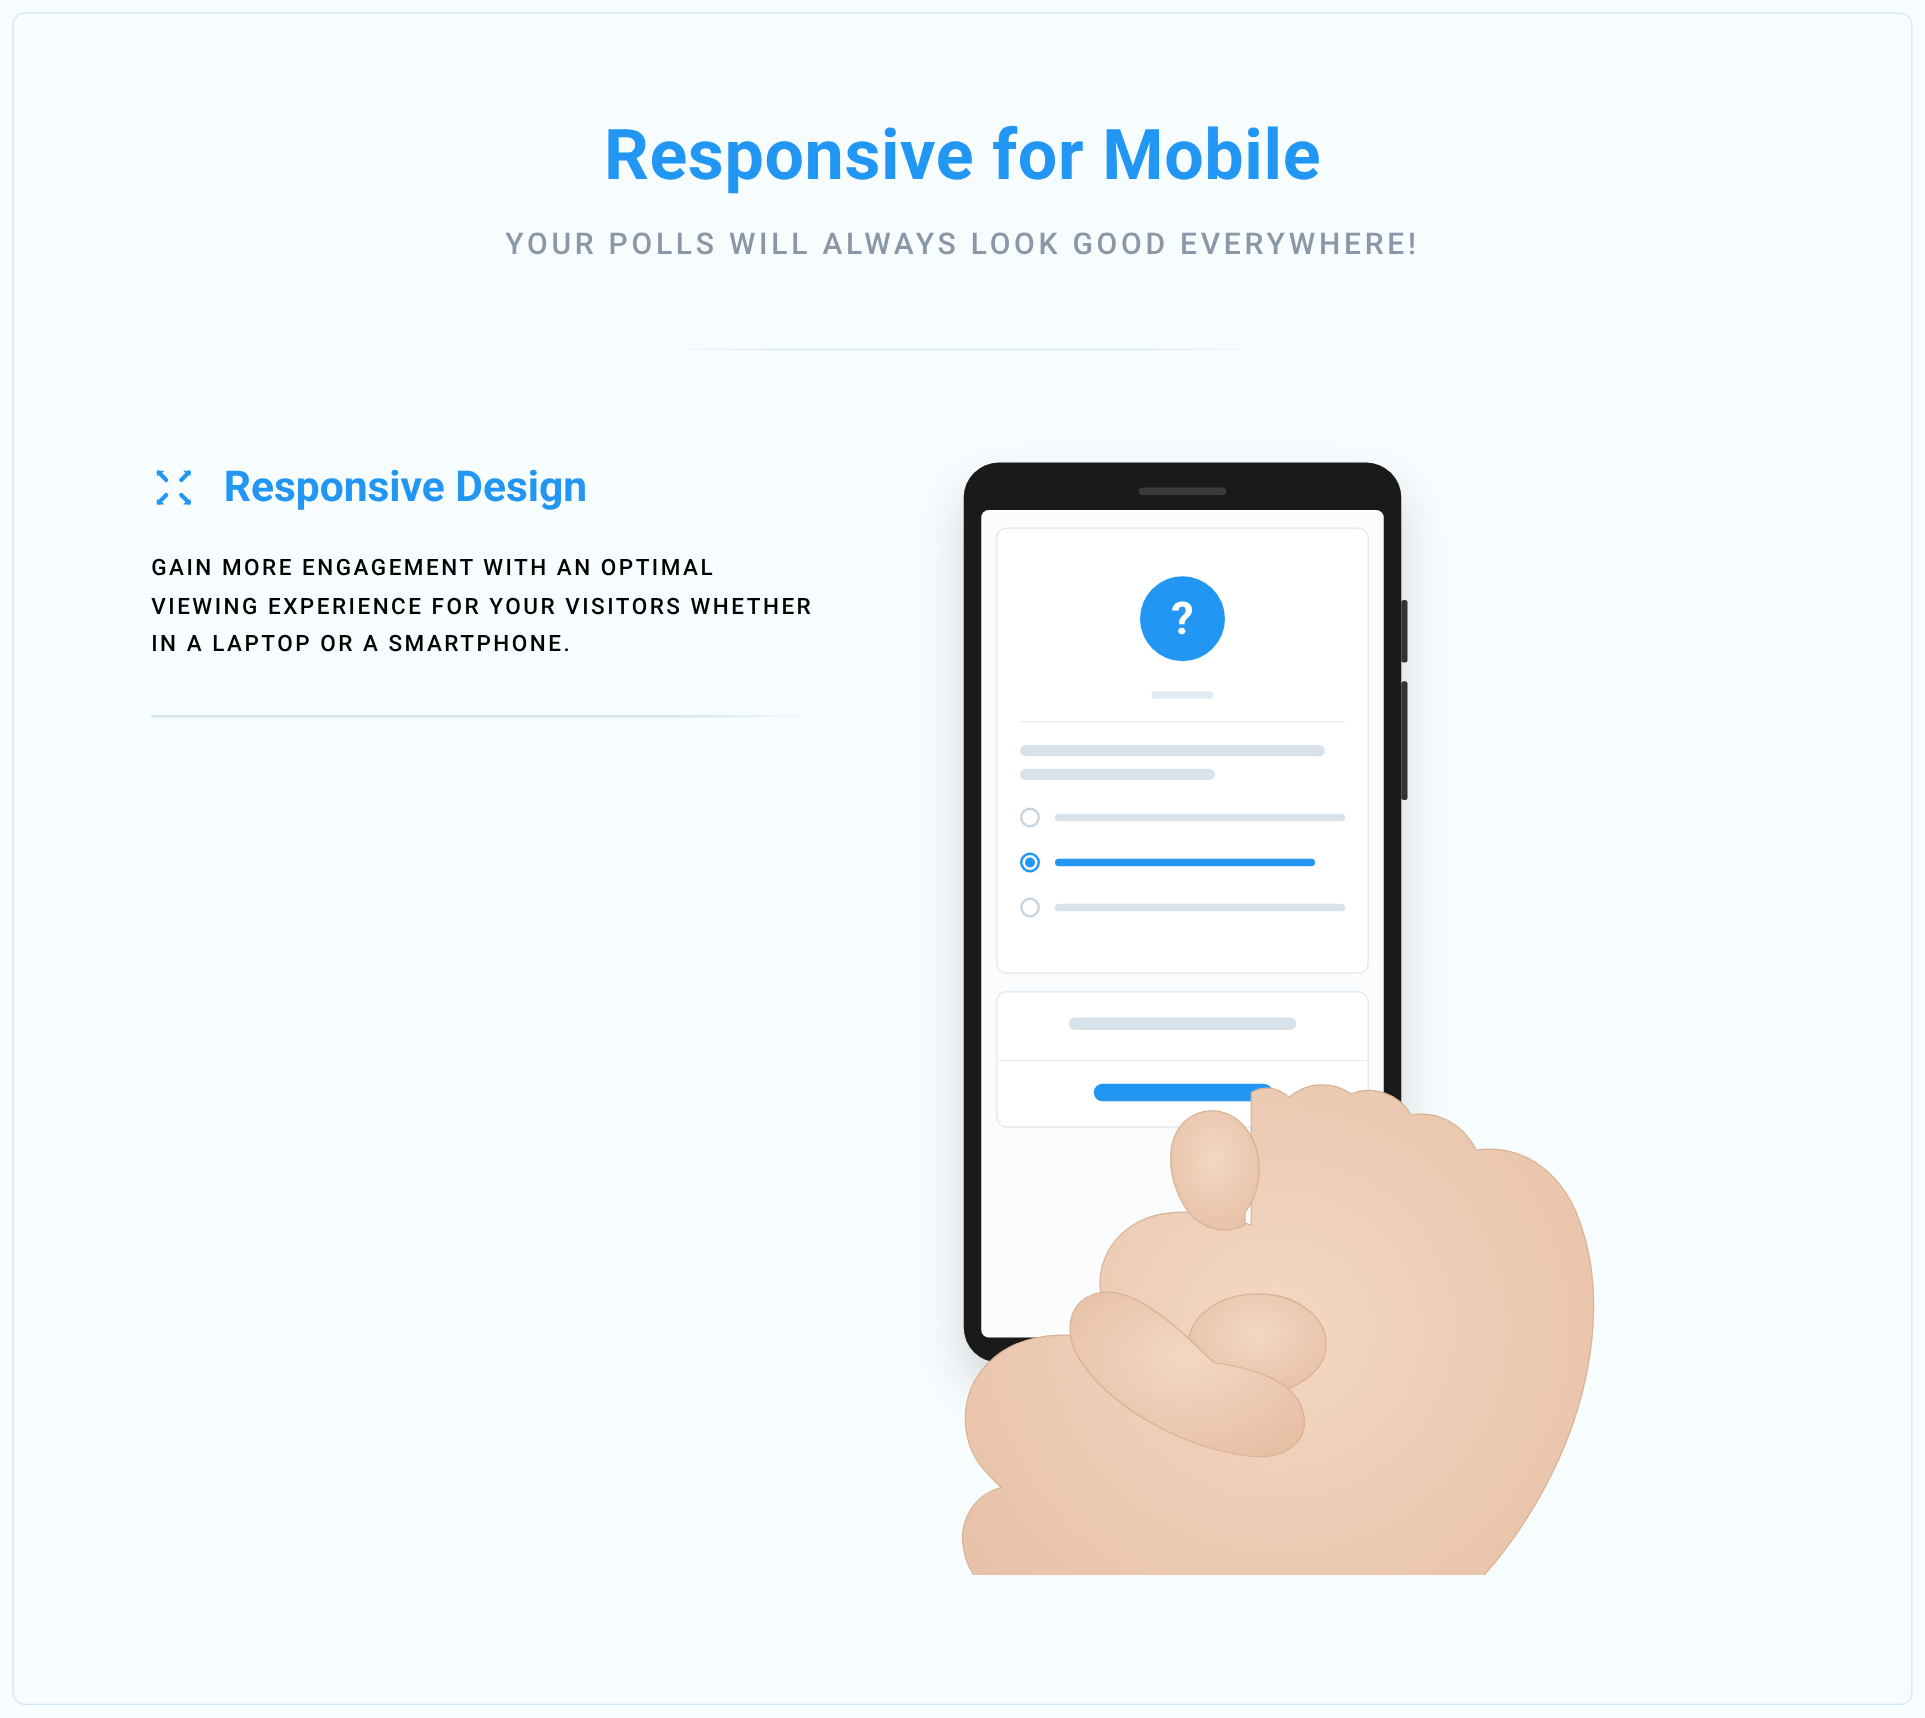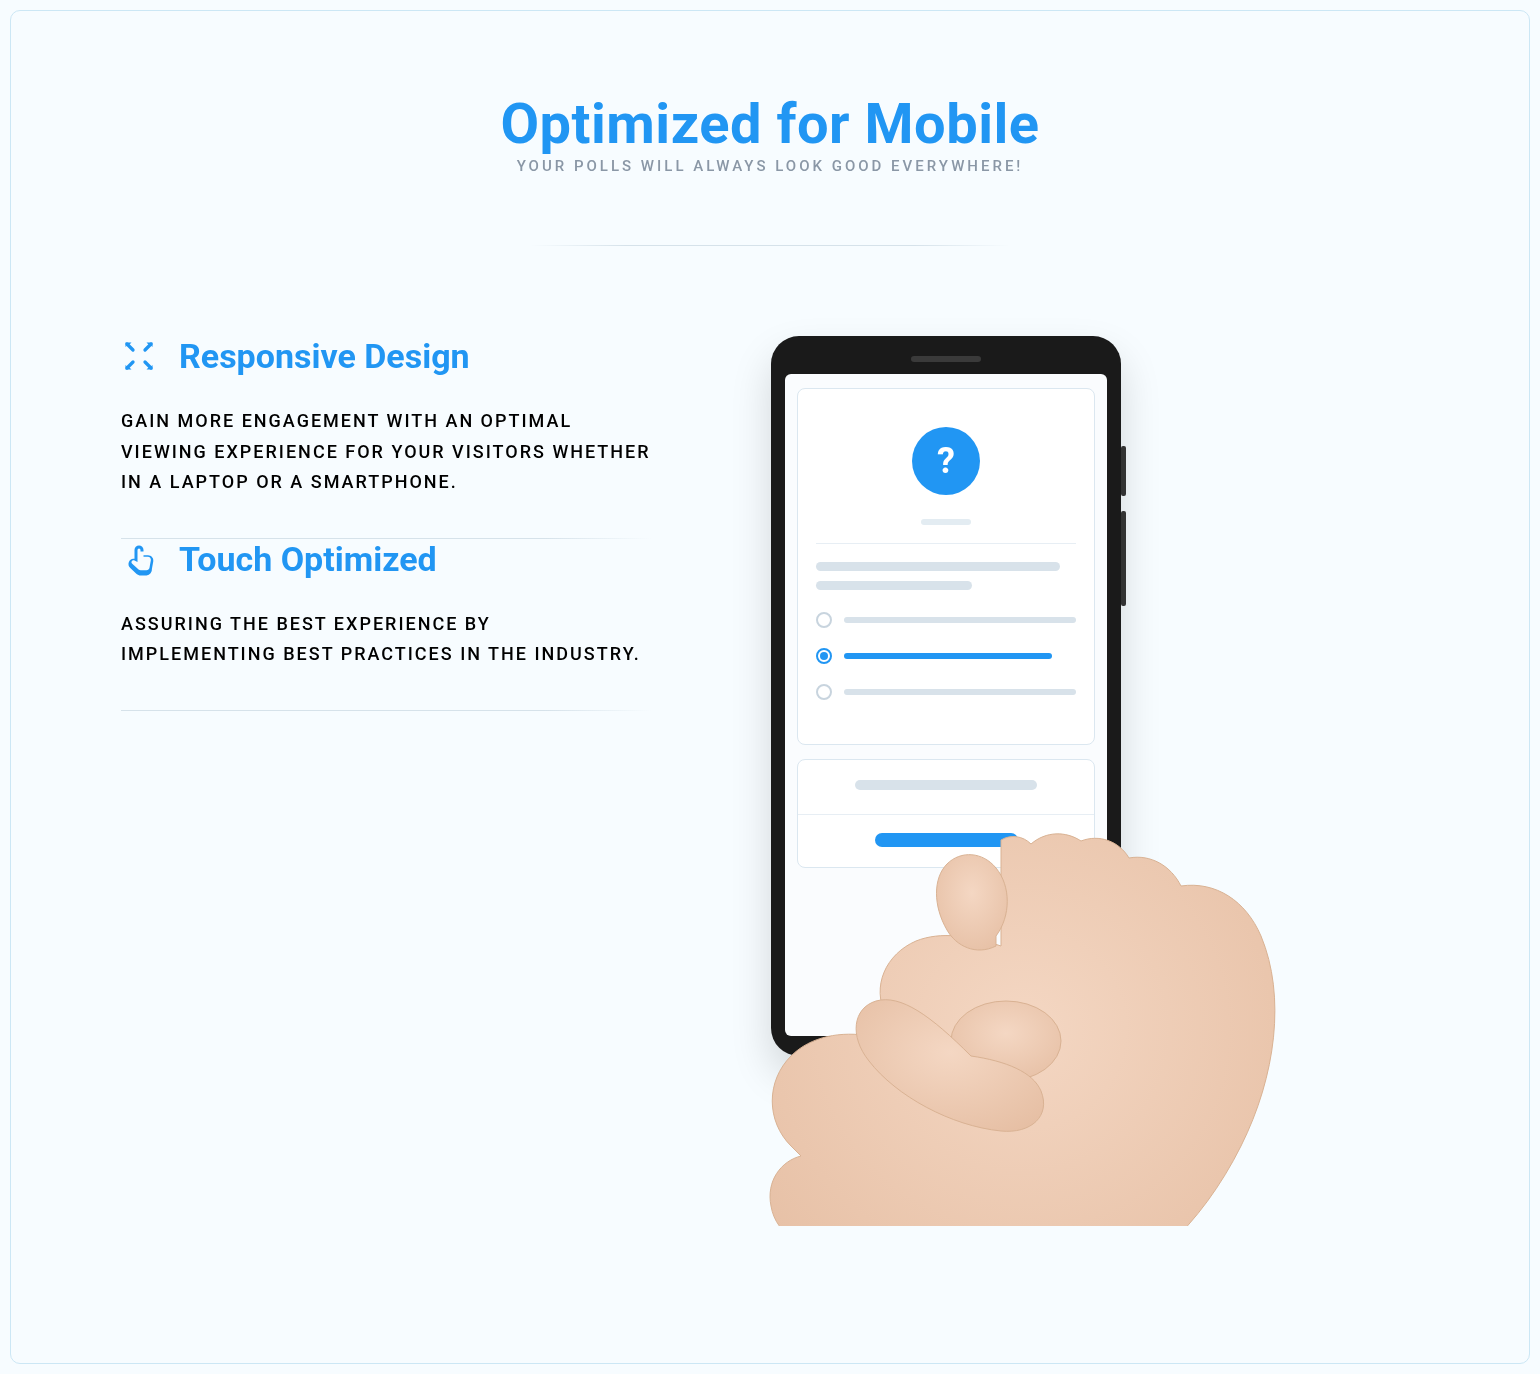--- a/index.html
+++ b/index.html
@@ -22,24 +22,24 @@
   }
   .header { text-align: center; }
   .title {
     color: #2196f3;
     font-size: 56px;
     font-weight: 700;
     letter-spacing: 0.5px;
   }
   .subtitle {
     color: #8a97a6;
-    font-size: 15px;
+    font-size: 24px;
     font-weight: 500;
     letter-spacing: 3px;
-    margin-top: 0;
+    margin-top: 24px;
   }
   .divider-top {
     width: 480px;
     height: 1px;
     background: linear-gradient(to right, transparent, #d6e2ea 20%, #d6e2ea 80%, transparent);
     margin: 70px auto 0;
   }
   .content {
     display: flex;
     margin-top: 90px;
@@ -220,21 +220,21 @@
     height: 640px;
     pointer-events: none;
   }
 </style>
 </head>
 <body>
 
 <div class="card">
 
   <div class="header">
-    <h1 class="title">Optimized for Mobile</h1>
+    <h1 class="title">Responsive for Mobile</h1>
     <p class="subtitle">YOUR POLLS WILL ALWAYS LOOK GOOD EVERYWHERE!</p>
   </div>
   <div class="divider-top"></div>
 
   <div class="content">
 
     <div class="features">
 
       <div class="feature">
         <div class="feature-header">
@@ -243,31 +243,20 @@
                 <path d="M3 3h4l-1.5 1.5L7 6 5 4l-2 2V3zm18 0v3l-2-2-2 2 1.5-1.5L17 3h4zM3 21v-3l2 2 2-2-1.5 1.5L7 21H3zm18 0h-4l1.5-1.5L17 18l2 2 2-2v3z"></path>
                 <path d="M4 4l4 4M20 4l-4 4M4 20l4-4M20 20l-4-4" stroke="currentColor" stroke-width="2.2" stroke-linecap="round"></path>
               </svg>
           </span>
           <h2 class="feature-title">Responsive Design</h2>
         </div>
         <p class="feature-desc">GAIN MORE ENGAGEMENT WITH AN OPTIMAL VIEWING EXPERIENCE FOR YOUR VISITORS WHETHER IN A LAPTOP OR A SMARTPHONE.</p>
       </div>
       <div class="feature-divider"></div>
 
-      <div class="feature">
-        <div class="feature-header">
-          <span class="feature-icon">
-            <svg viewBox="0 0 24 24" fill="currentColor">
-                <path d="M9 11V6a3 3 0 116 0v1h-2V6a1 1 0 10-2 0v8l-2-1c-.8-.4-1.8 0-2 .9-.1.5.1 1 .5 1.3l4.2 3.8c.4.3.9.5 1.4.5H17c1 0 1.8-.7 2-1.7l.9-5c.2-1.2-.7-2.3-2-2.3H15v-1h3c2.2 0 3.9 2 3.5 4.1l-.9 5A4 4 0 0117 23h-3.9c-1 0-2-.4-2.7-1L6.2 18c-1.1-1-1.5-2.5-1-3.9.6-1.8 2.6-2.7 4.3-1.9l-.5-.2V11z"></path>
-              </svg>
-          </span>
-          <h2 class="feature-title">Touch Optimized</h2>
-        </div>
-        <p class="feature-desc">ASSURING THE BEST EXPERIENCE BY IMPLEMENTING BEST PRACTICES IN THE INDUSTRY.</p>
-      </div>
       <div class="feature-divider"></div>
 
       <div class="feature">
       </div>
 
     </div>
 
     <div class="illustration">
       <div class="phone">
         <div class="phone-btn-right b1"></div>

